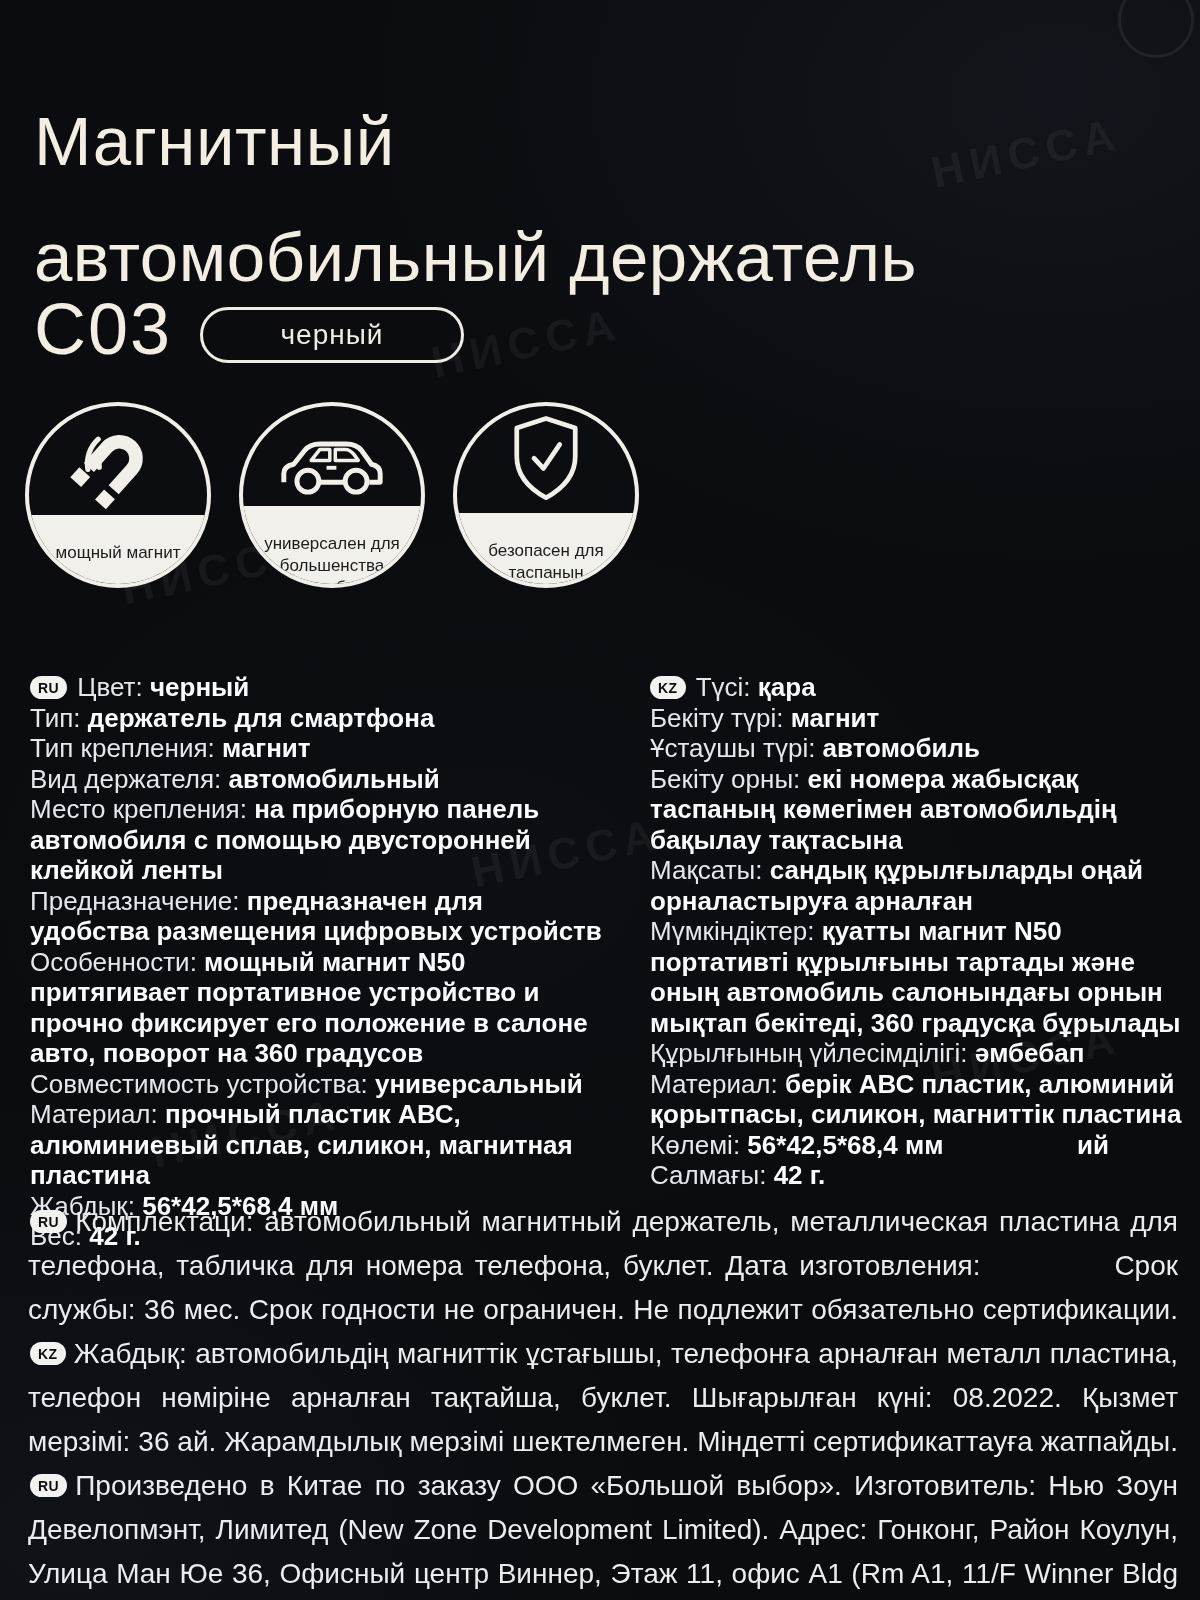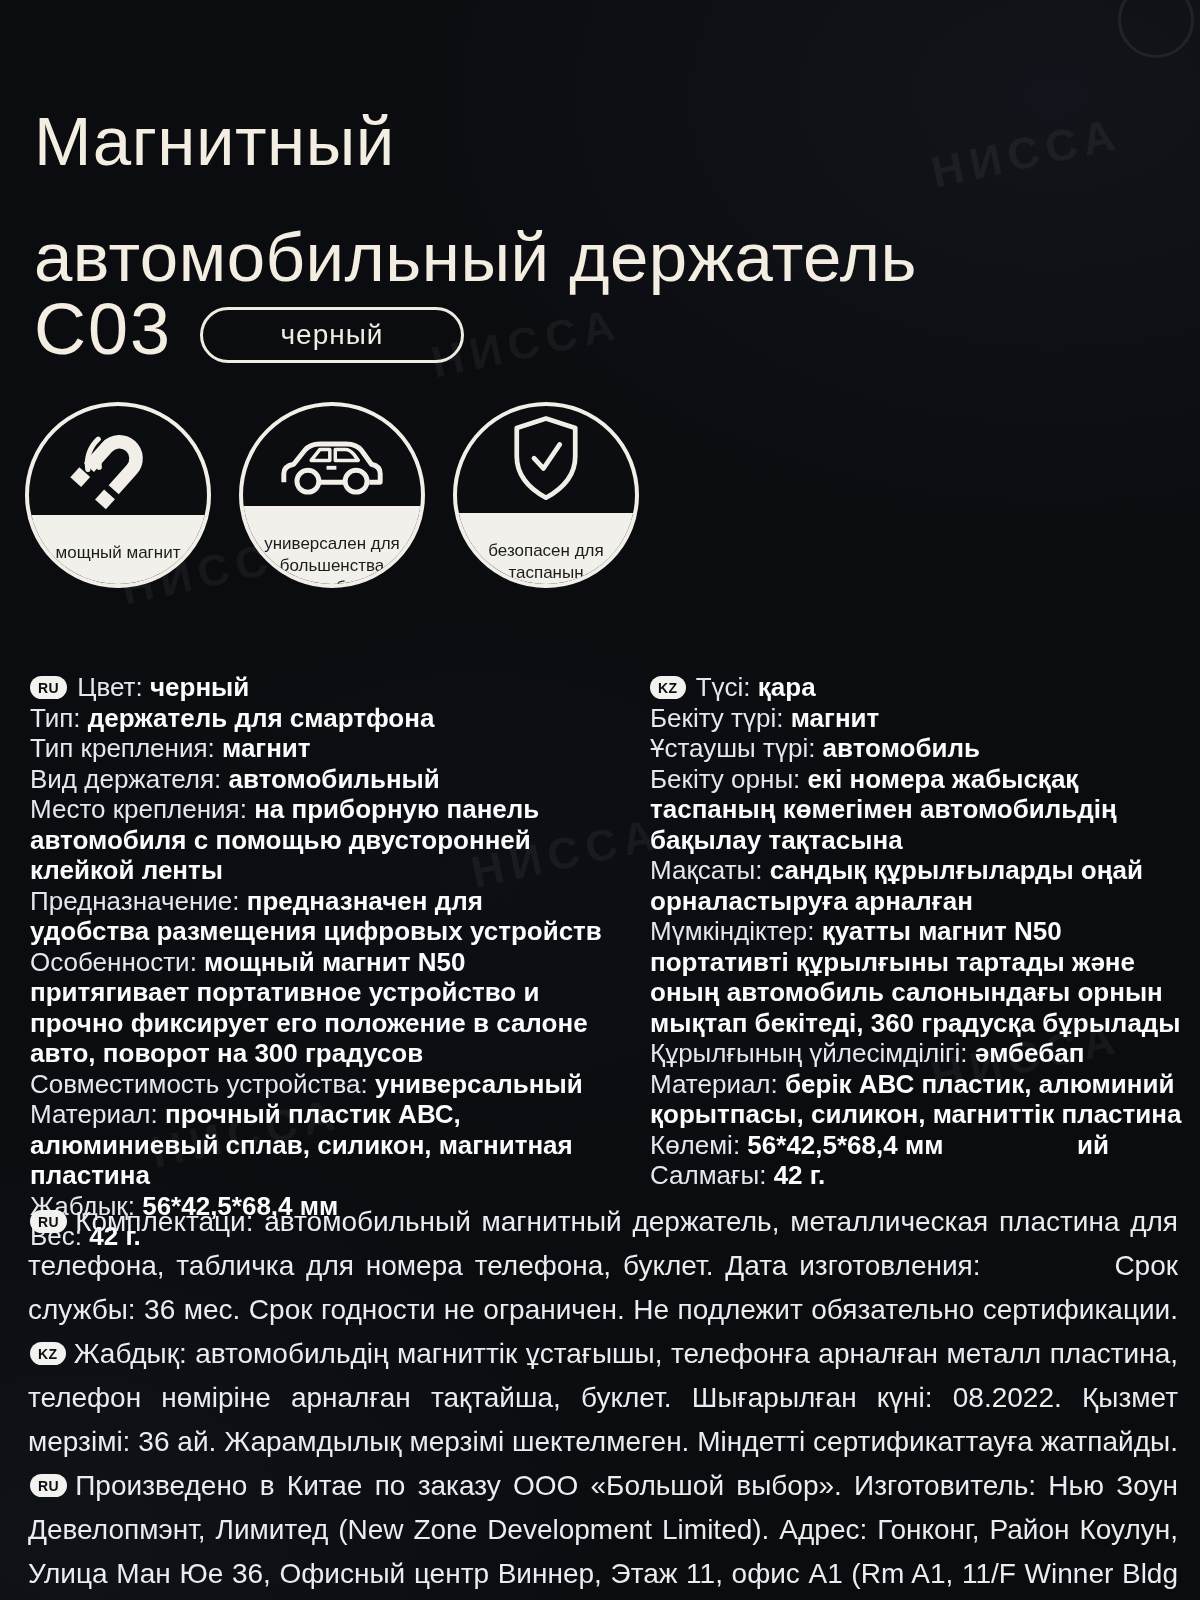--- a/index.html
+++ b/index.html
@@ -165,21 +165,21 @@
 
   </div>
 
   <div class="specs-col col-ru">
       <div class="spec-line"><span class="lang-badge">RU</span><span class="spec-label">Цвет: </span><span class="spec-value">черный</span></div>
       <div class="spec-line"><span class="spec-label">Тип: </span><span class="spec-value">держатель для смартфона</span></div>
       <div class="spec-line"><span class="spec-label">Тип крепления: </span><span class="spec-value">магнит</span></div>
       <div class="spec-line"><span class="spec-label">Вид держателя: </span><span class="spec-value">автомобильный</span></div>
       <div class="spec-line"><span class="spec-label">Место крепления: </span><span class="spec-value">на приборную панель автомобиля с помощью двусторонней клейкой ленты</span></div>
       <div class="spec-line"><span class="spec-label">Предназначение: </span><span class="spec-value">предназначен для удобства размещения цифровых устройств</span></div>
-      <div class="spec-line"><span class="spec-label">Особенности: </span><span class="spec-value">мощный магнит N50 притягивает портативное устройство и прочно фиксирует его положение в салоне авто, поворот на 300 градусов</span></div>
+      <div class="spec-line"><span class="spec-label">Особенности: </span><span class="spec-value">мощный магнит N50 притягивает портативное устройство и прочно фиксирует его положение в салоне авто, поворот на 360 градусов</span></div>
       <div class="spec-line"><span class="spec-label">Совместимость устройства: </span><span class="spec-value">универсальный</span></div>
       <div class="spec-line"><span class="spec-label">Материал: </span><span class="spec-value">прочный пластик АВС, алюминиевый сплав, силикон, магнитная пластина</span></div>
       <div class="spec-line"><span class="spec-label">Жабдық: </span><span class="spec-value">56*42,5*68,4 мм</span></div>
       <div class="spec-line"><span class="spec-label">Вес: </span><span class="spec-value">42 г.</span></div>
     </div>
   <div class="specs-col col-kz">
       <div class="spec-line"><span class="lang-badge">KZ</span><span class="spec-label">Түсі: </span><span class="spec-value">қара</span></div>
       <div class="spec-line"><span class="spec-label">Бекіту түрі: </span><span class="spec-value">магнит</span></div>
       <div class="spec-line"><span class="spec-label">Ұстаушы түрі: </span><span class="spec-value">автомобиль</span></div>
       <div class="spec-line"><span class="spec-label">Бекіту орны: </span><span class="spec-value">екі номера жабысқақ таспаның көмегімен автомобильдің бақылау тақтасына</span></div>

